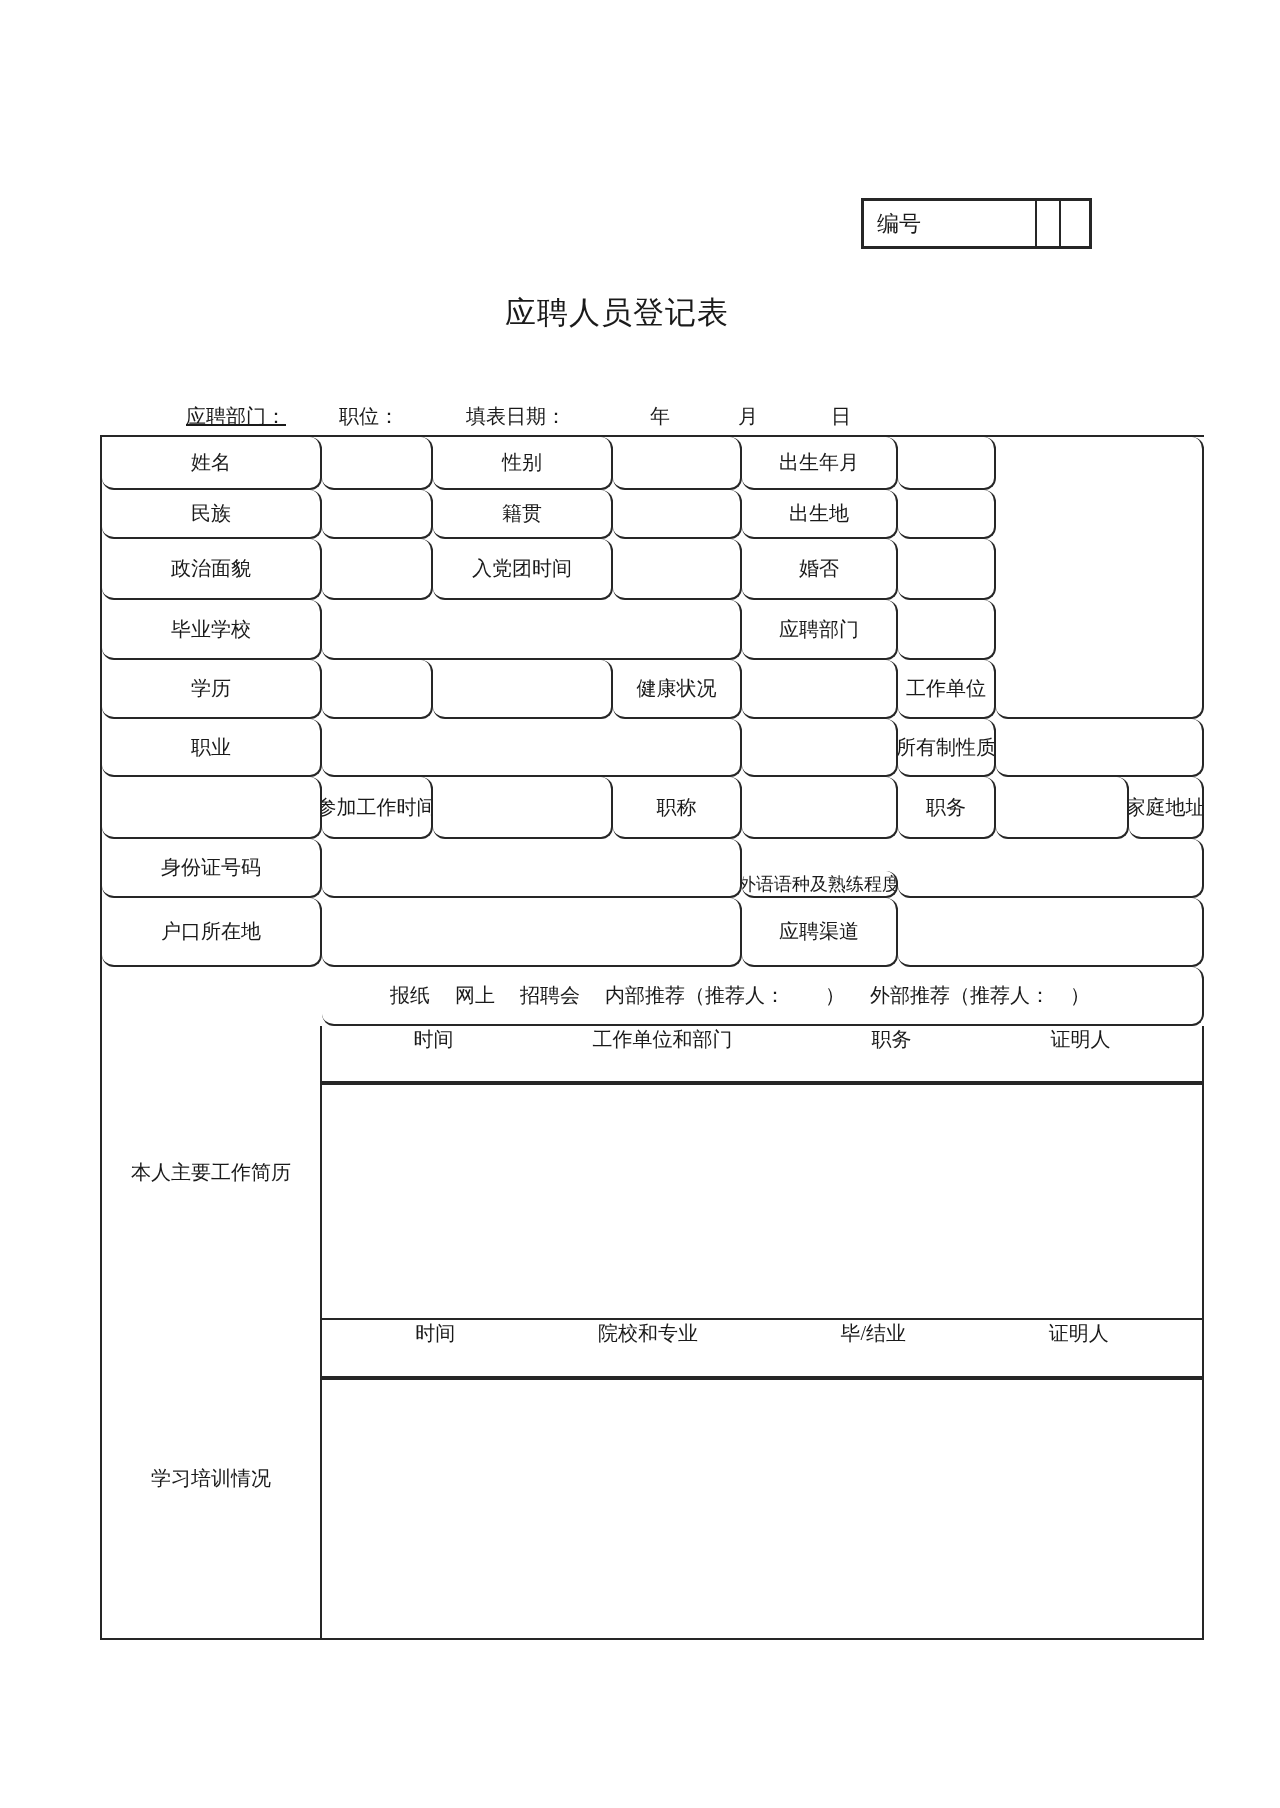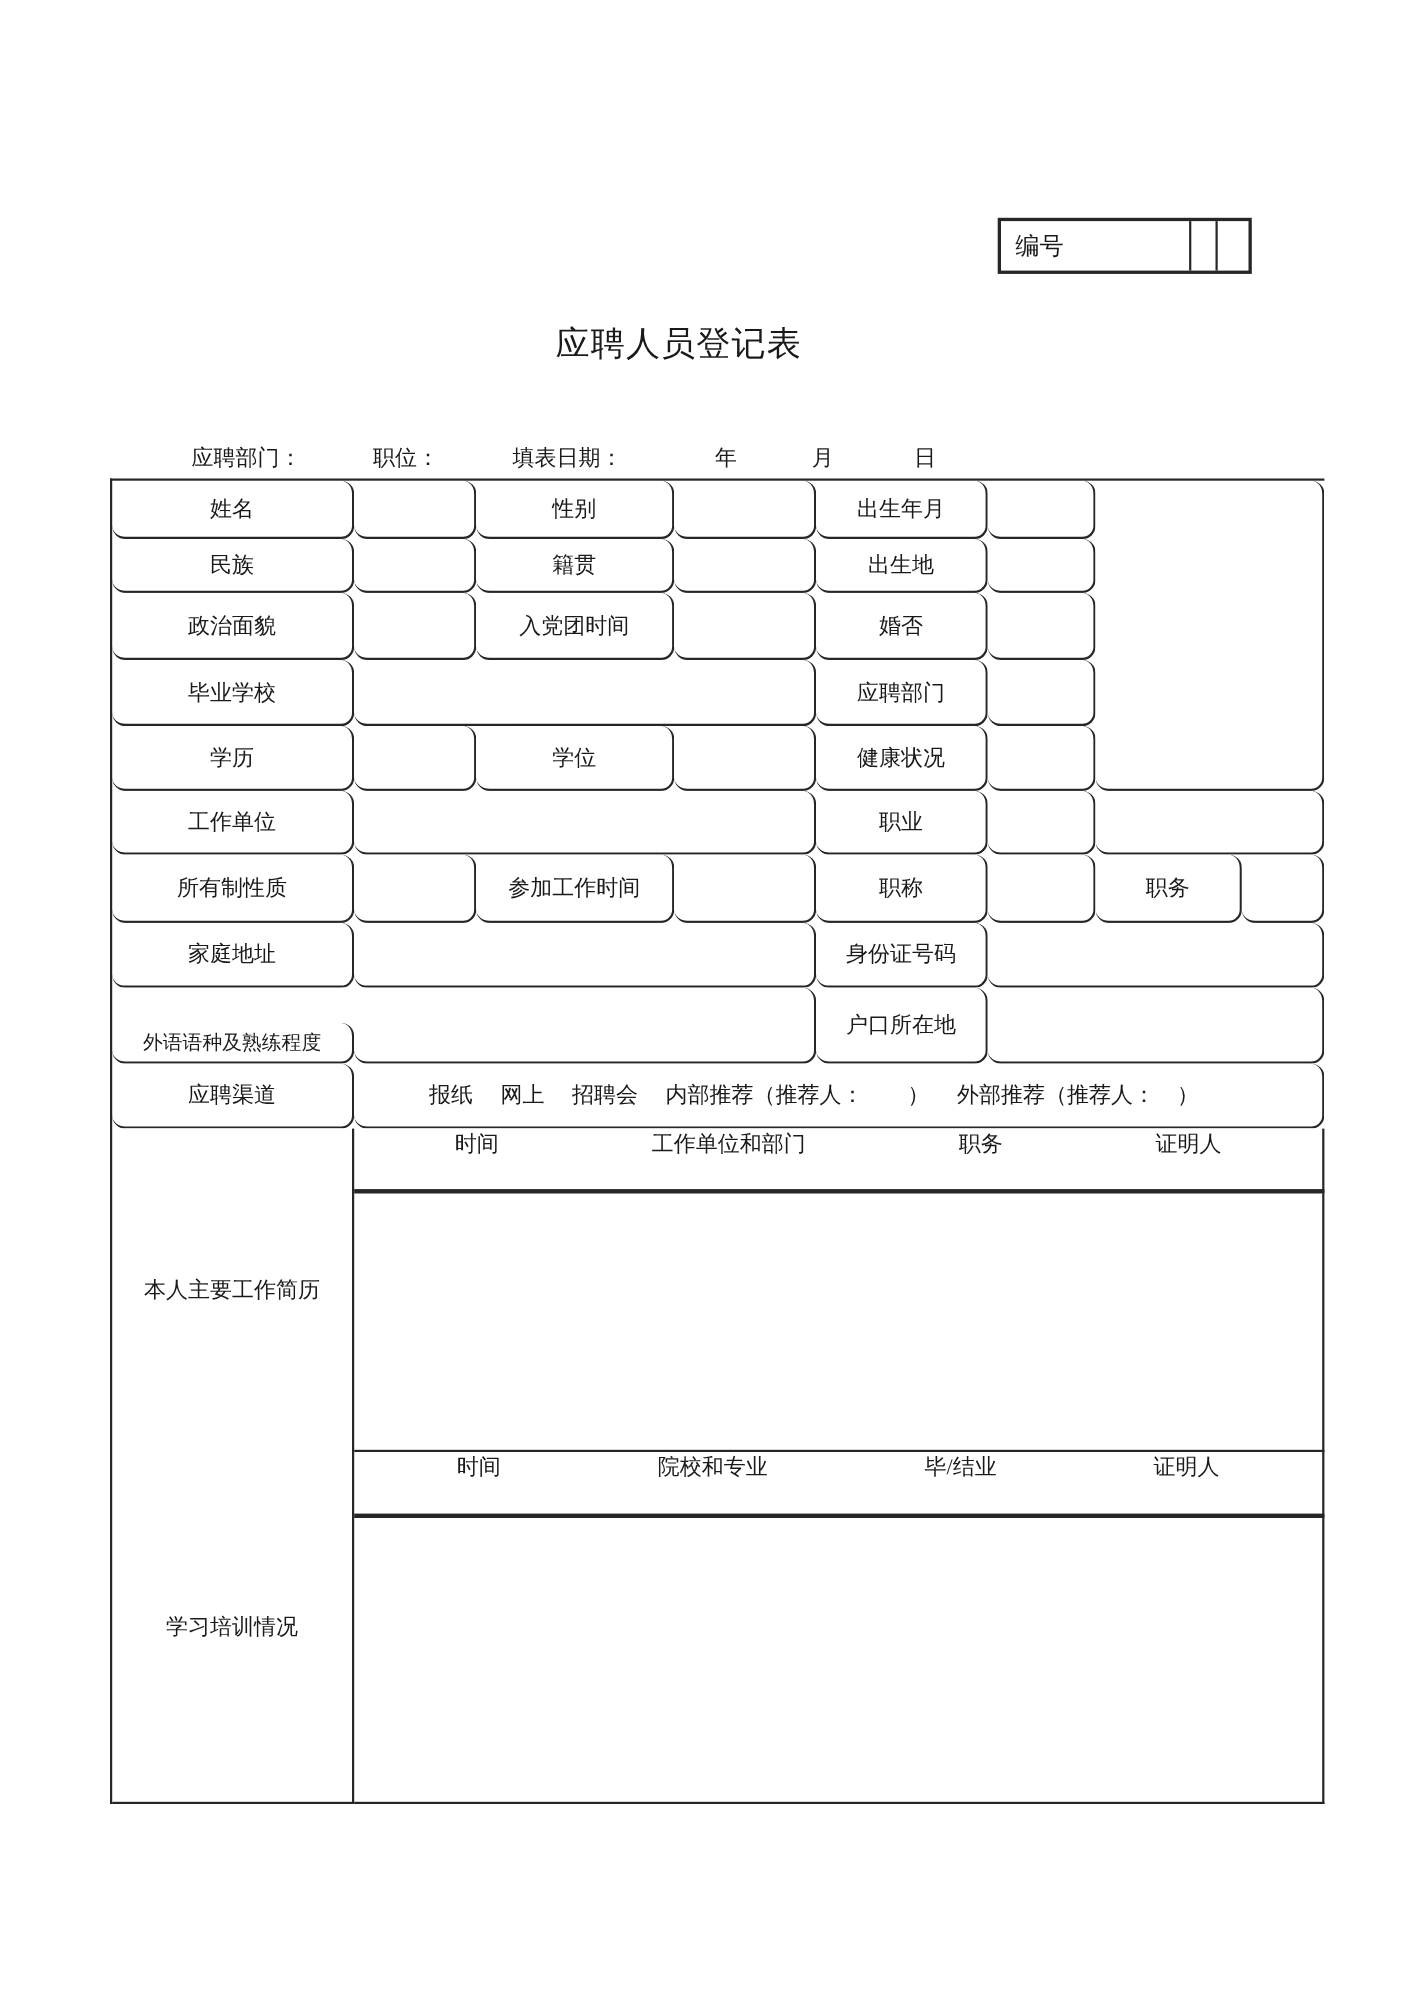--- a/index.html
+++ b/index.html
@@ -7,21 +7,21 @@
   body {
     width: 1280px; height: 1808px;
     font-family: "Liberation Serif", serif;
     color: #1a1a1a;
     position: relative;
   }
   .page { position: absolute; inset: 0; background: #fff; }
 
   
   .serial-box {
-    position: absolute; left: 907px; top: 198px;
+    position: absolute; left: 861px; top: 198px;
     width: 231px; height: 51px;
     border: 3px solid #262626;
     display: flex; align-items: stretch;
   }
   .serial-label {
     flex: 1; display: flex; align-items: center;
     padding-left: 13px; font-size: 22px;
     border-right: 2px solid #262626;
   }
   .serial-cell-1 { width: 24px; border-right: 2px solid #262626; }
@@ -29,21 +29,21 @@
 
   
   .doc-title {
     position: absolute; left: 505px; top: 292px;
     font-size: 31px; letter-spacing: 1px; white-space: nowrap;
   }
 
   
   .header-line { position: absolute; top: 403px; left: 0; width: 1280px; height: 28px; font-size: 20px; }
   .header-line span { position: absolute; white-space: nowrap; }
-  .hl-dept  { left: 174px; }
+  .hl-dept  { left: 186px; text-decoration: underline; }
   .hl-pos   { left: 339px; }
   .hl-date  { left: 466px; }
   .hl-year  { left: 650px; }
   .hl-month { left: 738px; }
   .hl-day   { left: 831px; }
 
   
   .form-table {
     position: absolute; left: 100px; top: 435px;
     width: 1104px; height: 1205px;
@@ -144,21 +144,20 @@
     <div class="cell">婚否</div>
     <div class="cell"></div>
 
     <div class="cell">毕业学校</div>
     <div class="cell ga-r4-wide"></div>
     <div class="cell">应聘部门</div>
     <div class="cell"></div>
 
     <div class="cell">学历</div>
     <div class="cell"></div>
-    <div class="cell">学位</div>
     <div class="cell"></div>
     <div class="cell">健康状况</div>
     <div class="cell"></div>
 
     <div class="cell">工作单位</div>
     <div class="cell ga-r6-wide"></div>
     <div class="cell">职业</div>
     <div class="cell"></div>
     <div class="cell ga-r6-end"></div>
 

